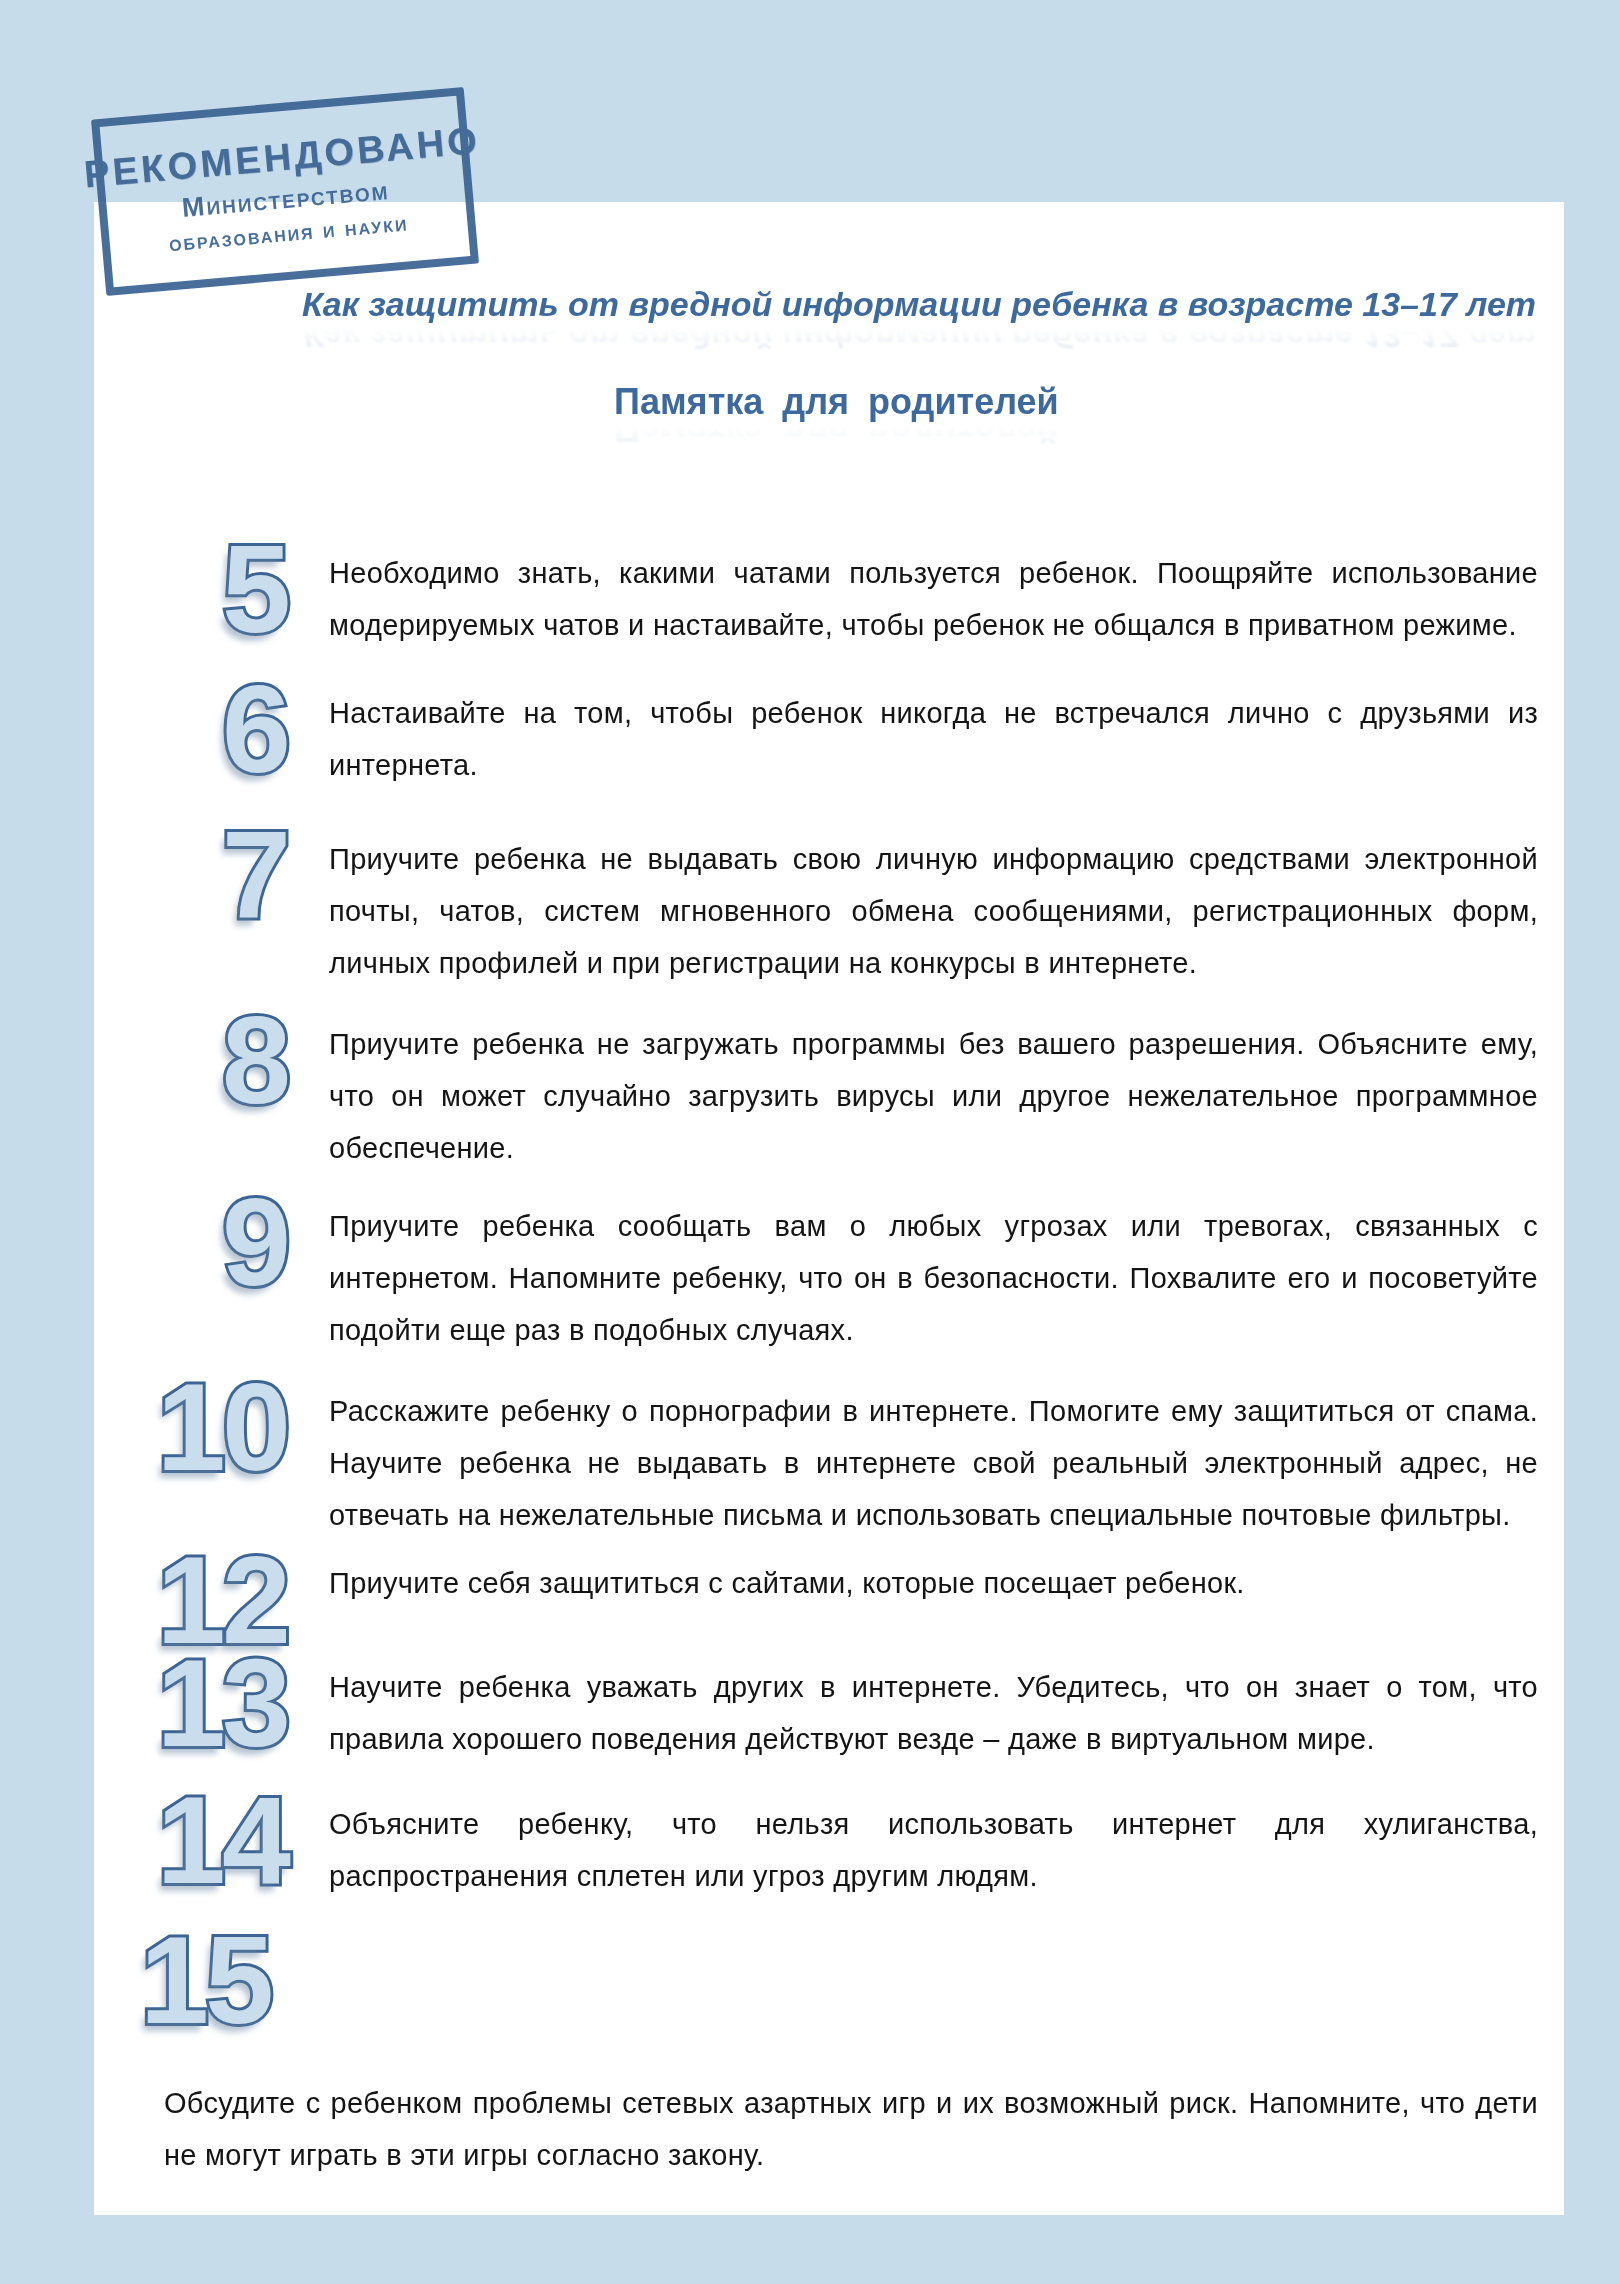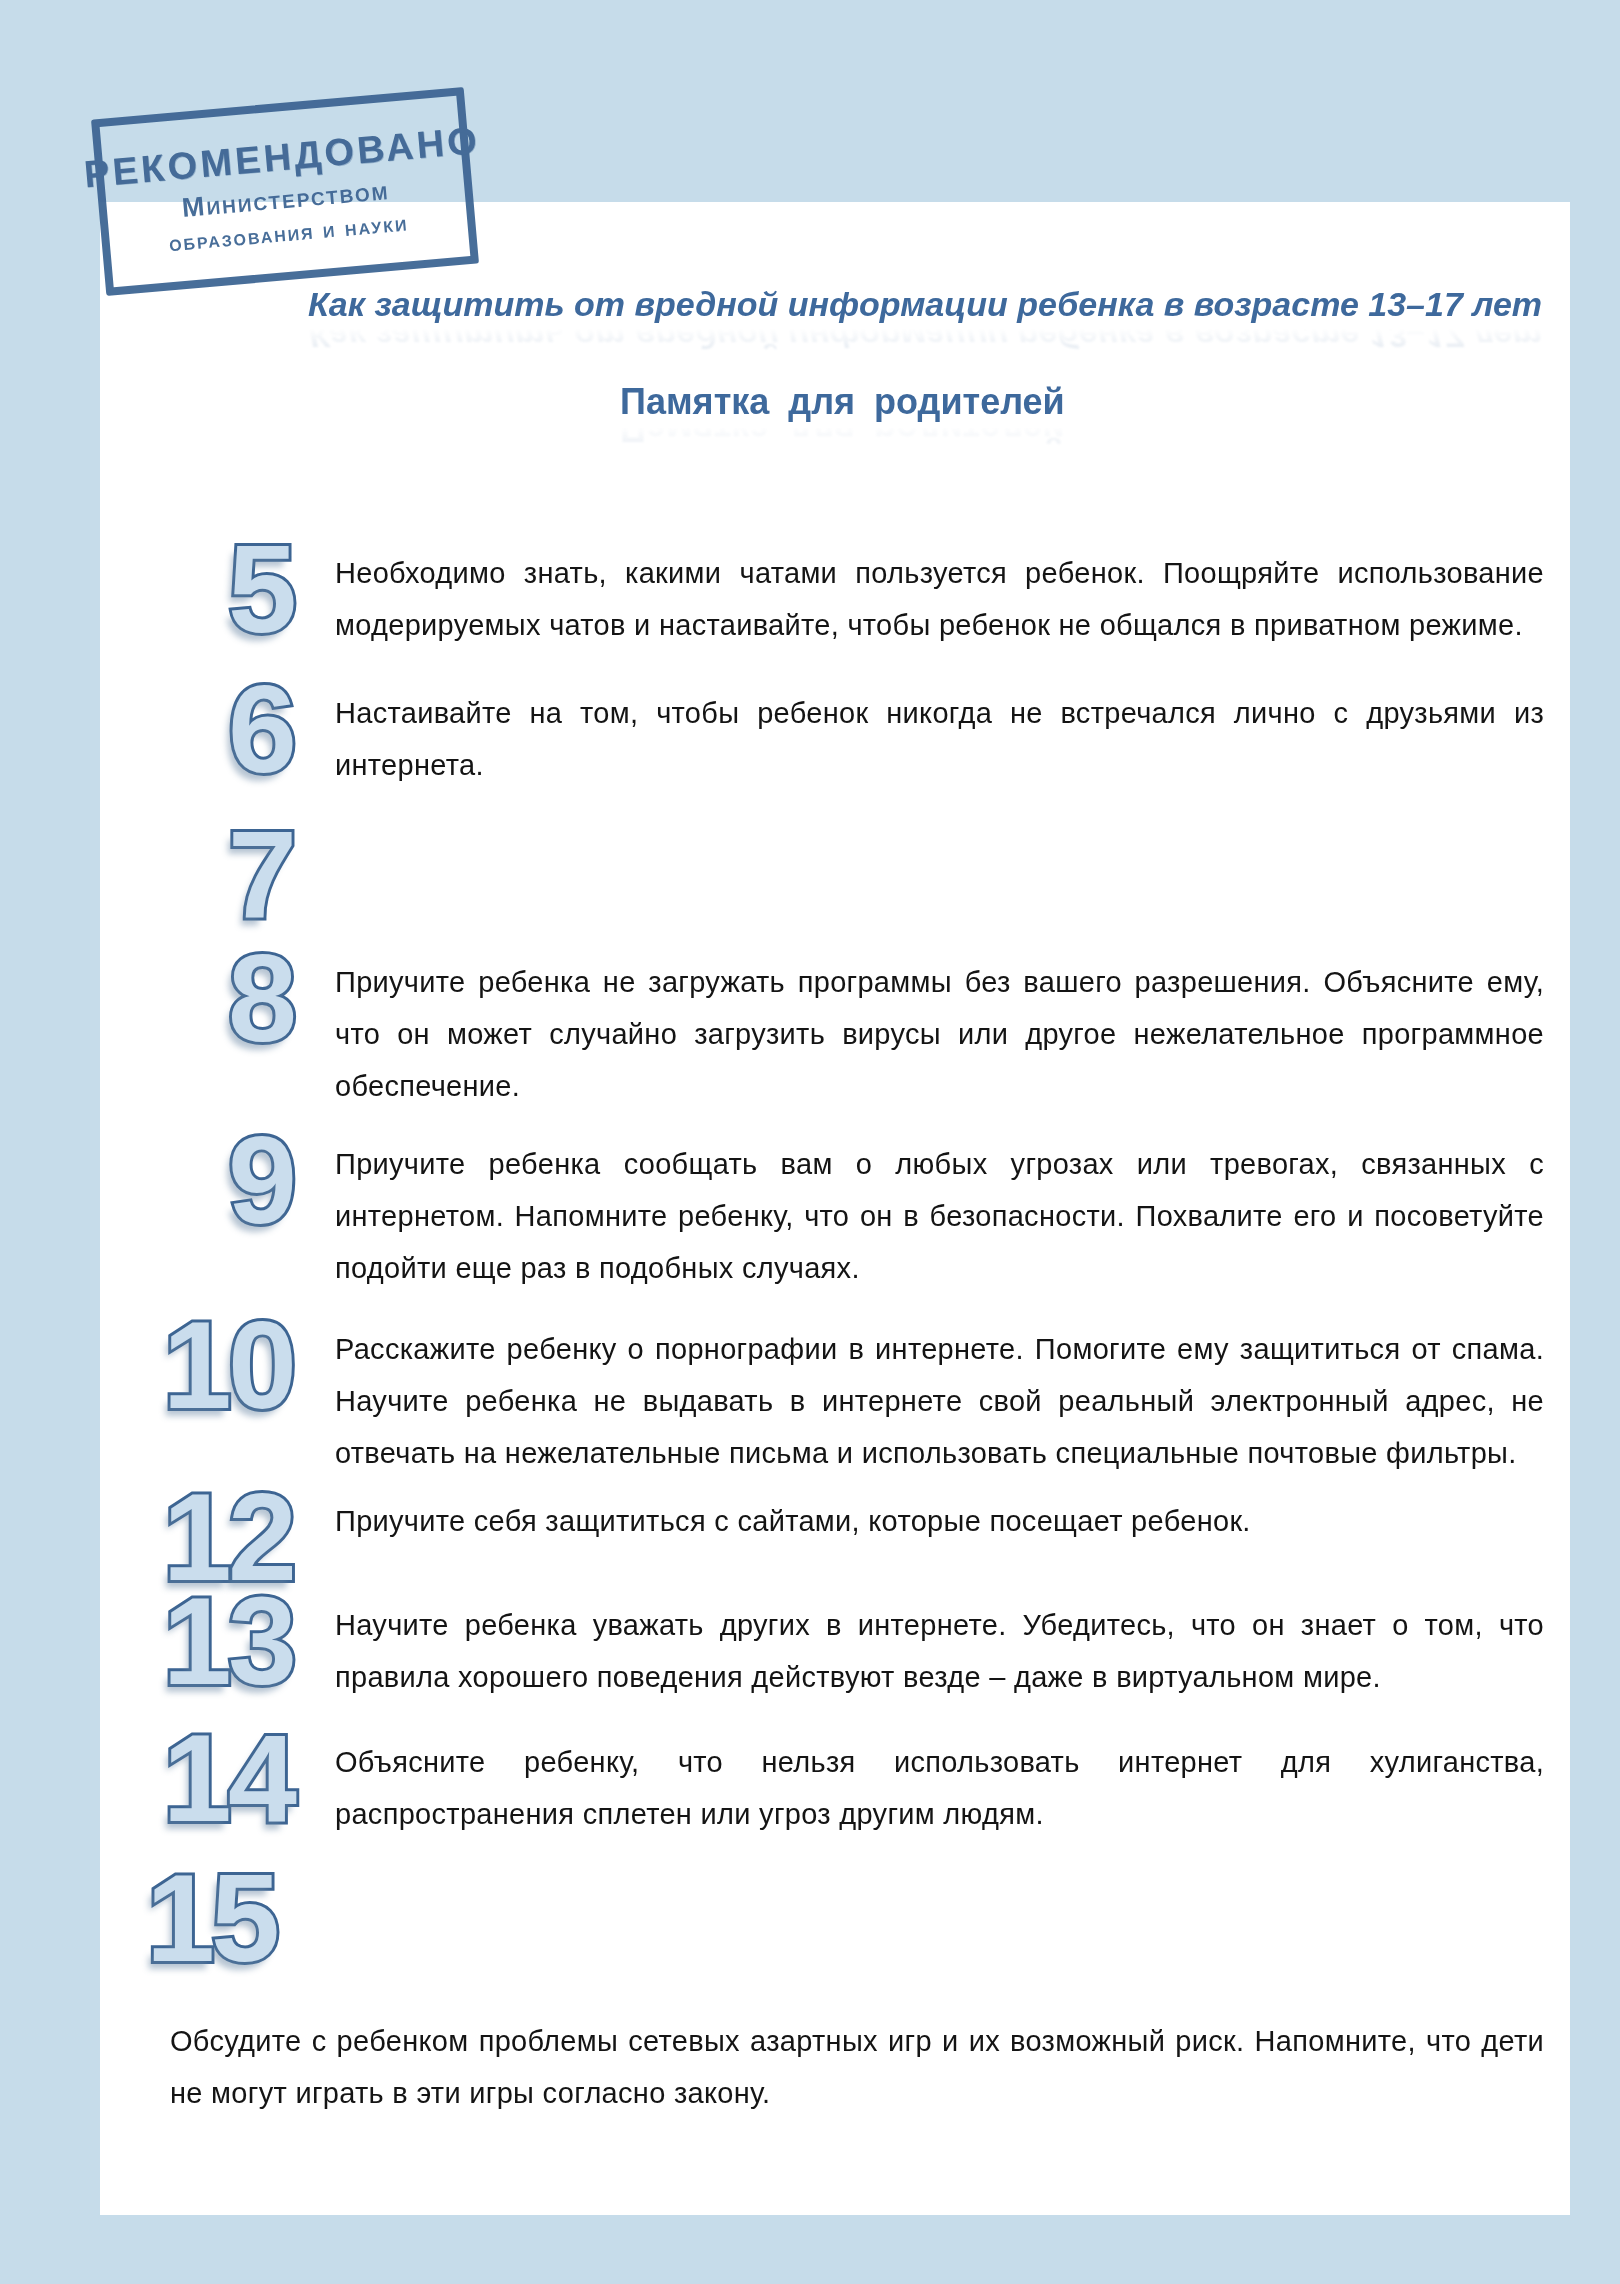--- a/index.html
+++ b/index.html
@@ -8,21 +8,21 @@
     background: #c6dcea;
     font-family: "Liberation Sans", sans-serif;
     overflow: hidden;
     position: relative;
   }
   .canvas { position: absolute; inset: 0; }
 
   
   .sheet {
     position: absolute;
-    left: 100px; top: 202px;
+    left: 94px; top: 202px;
     width: 1470px; height: 2013px;
     background: #ffffff;
     padding: 83px 26px 0 46px;
     overflow: hidden;
   }
 
   
   .stamp {
     position: absolute;
     left: 98px; top: 103px;
@@ -147,20 +147,21 @@
         <div class="txt">Необходимо знать, какими чатами пользуется ребенок. Поощряйте использование модерируемых чатов и настаивайте, чтобы ребенок не общался в приватном режиме.</div>
       </div>
 
       <div class="item item-6">
         <div class="num">6</div>
         <div class="txt">Настаивайте на том, чтобы ребенок никогда не встречался лично с друзьями из интернета.</div>
       </div>
 
       <div class="item item-7">
         <div class="num">7</div>
+        <div class="txt">Приучите ребенка не выдавать свою личную информацию средствами электронной почты, чатов, систем мгновенного обмена сообщениями, регистрационных форм, личных профилей и при регистрации на конкурсы в интернете.</div>
       </div>
 
       <div class="item item-8">
         <div class="num">8</div>
         <div class="txt">Приучите ребенка не загружать программы без вашего разрешения. Объясните ему, что он может случайно загрузить вирусы или другое нежелательное программное обеспечение.</div>
       </div>
 
       <div class="item item-9">
         <div class="num">9</div>
         <div class="txt">Приучите ребенка сообщать вам о любых угрозах или тревогах, связанных с интернетом. Напомните ребенку, что он в безопасности. Похвалите его и посоветуйте подойти еще раз в подобных случаях.</div>

